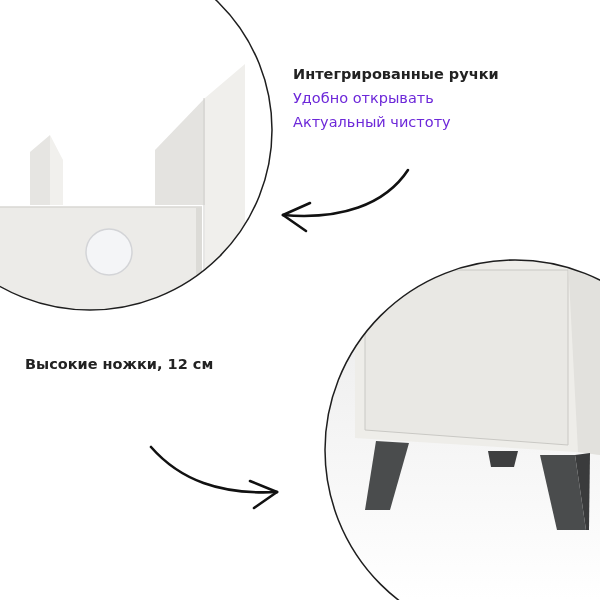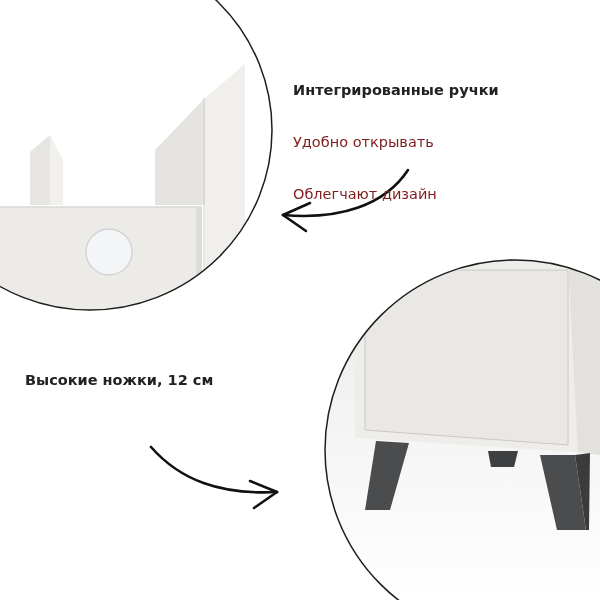--- a/index.html
+++ b/index.html
@@ -1,21 +1,21 @@
 <!DOCTYPE html>
 <html><head>
 <meta charset="utf-8">
 <style>
   html, body { margin: 0; padding: 0; }
   body { width: 600px; height: 600px; background: #ffffff; position: relative; overflow: hidden;
          font-family: "DejaVu Sans", sans-serif; color: #2b2b2b; }
   .art { position: absolute; left: 0; top: 0; width: 600px; height: 600px; }
   .txt { position: absolute; font-size: 14.5px; line-height: 24px; }
-  .txt .bold { font-weight: bold; color: #222; margin-top: 16px; }
-  .txt .line { color: #7f1d1d; margin-top: 28px; }
+  .txt .bold { font-weight: bold; color: #222; }
+  .txt .line { color: #6d28d9; }
 </style>
 </head>
 <body>
 
 <svg class="art" viewBox="0 0 600 600">
   <defs>
     <clipPath id="c1">
         <ellipse cx="90" cy="130" rx="182" ry="180"></ellipse>
       </clipPath>
     <clipPath id="c2">
@@ -69,18 +69,18 @@
   <g fill="none" stroke="#111" stroke-width="2.6" stroke-linecap="round">
     <path d="M151,447 C180,480 220,495 277,492"></path>
     <path d="M277,492 L250,481"></path>
     <path d="M277,492 L254,508"></path>
   </g>
 </svg>
 
 <div class="txt" style="left:293px; top:62px;">
   <div class="bold">Интегрированные ручки</div>
   <div class="line">Удобно открывать</div>
-  <div class="line">Облегчают дизайн</div>
+  <div class="line">Актуальный чистоту</div>
 </div>
 
 <div class="txt" style="left:25px; top:352px;text-align:right;">
   <div class="bold">Высокие ножки, 12 см</div>
 </div>
 
 </body></html>

